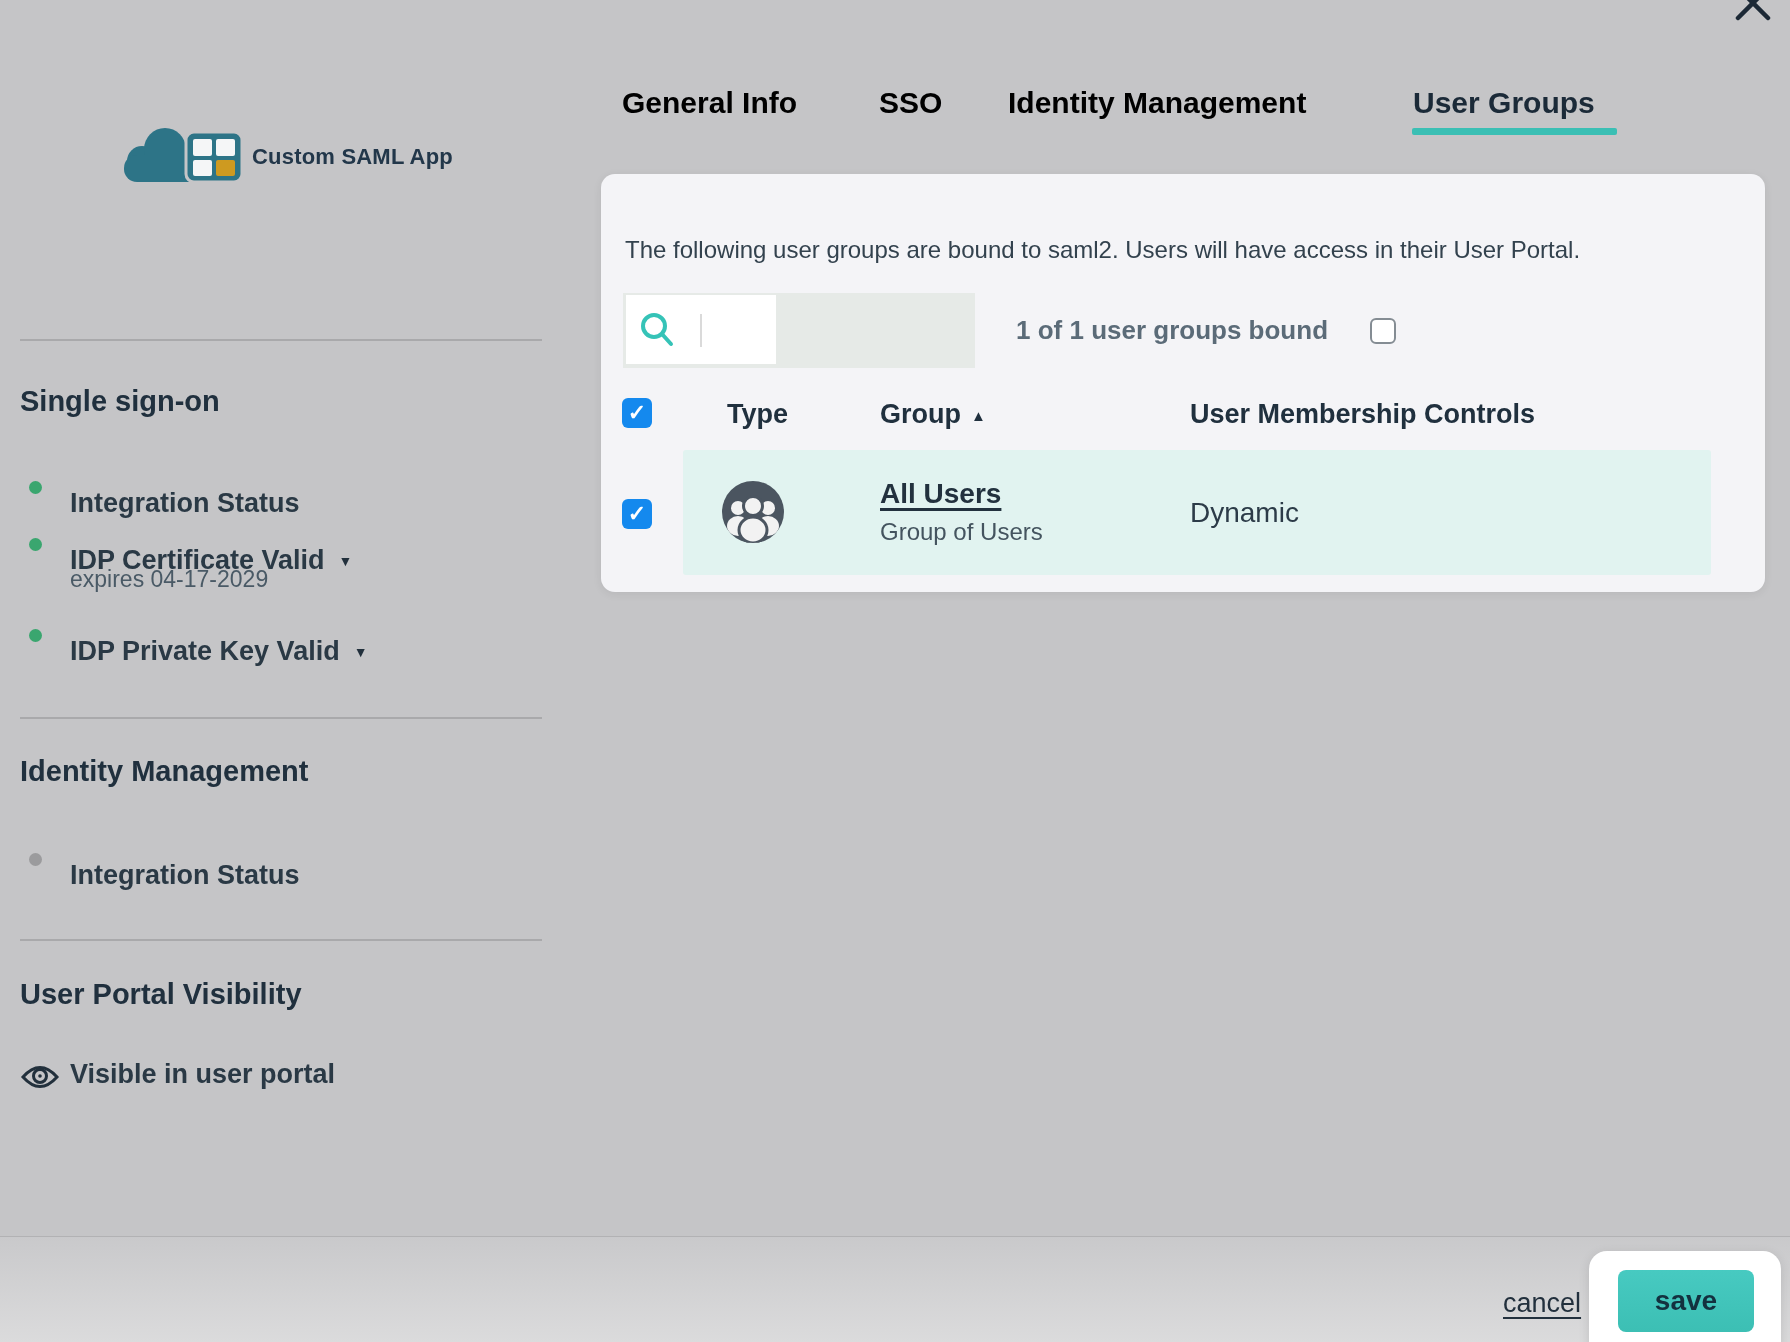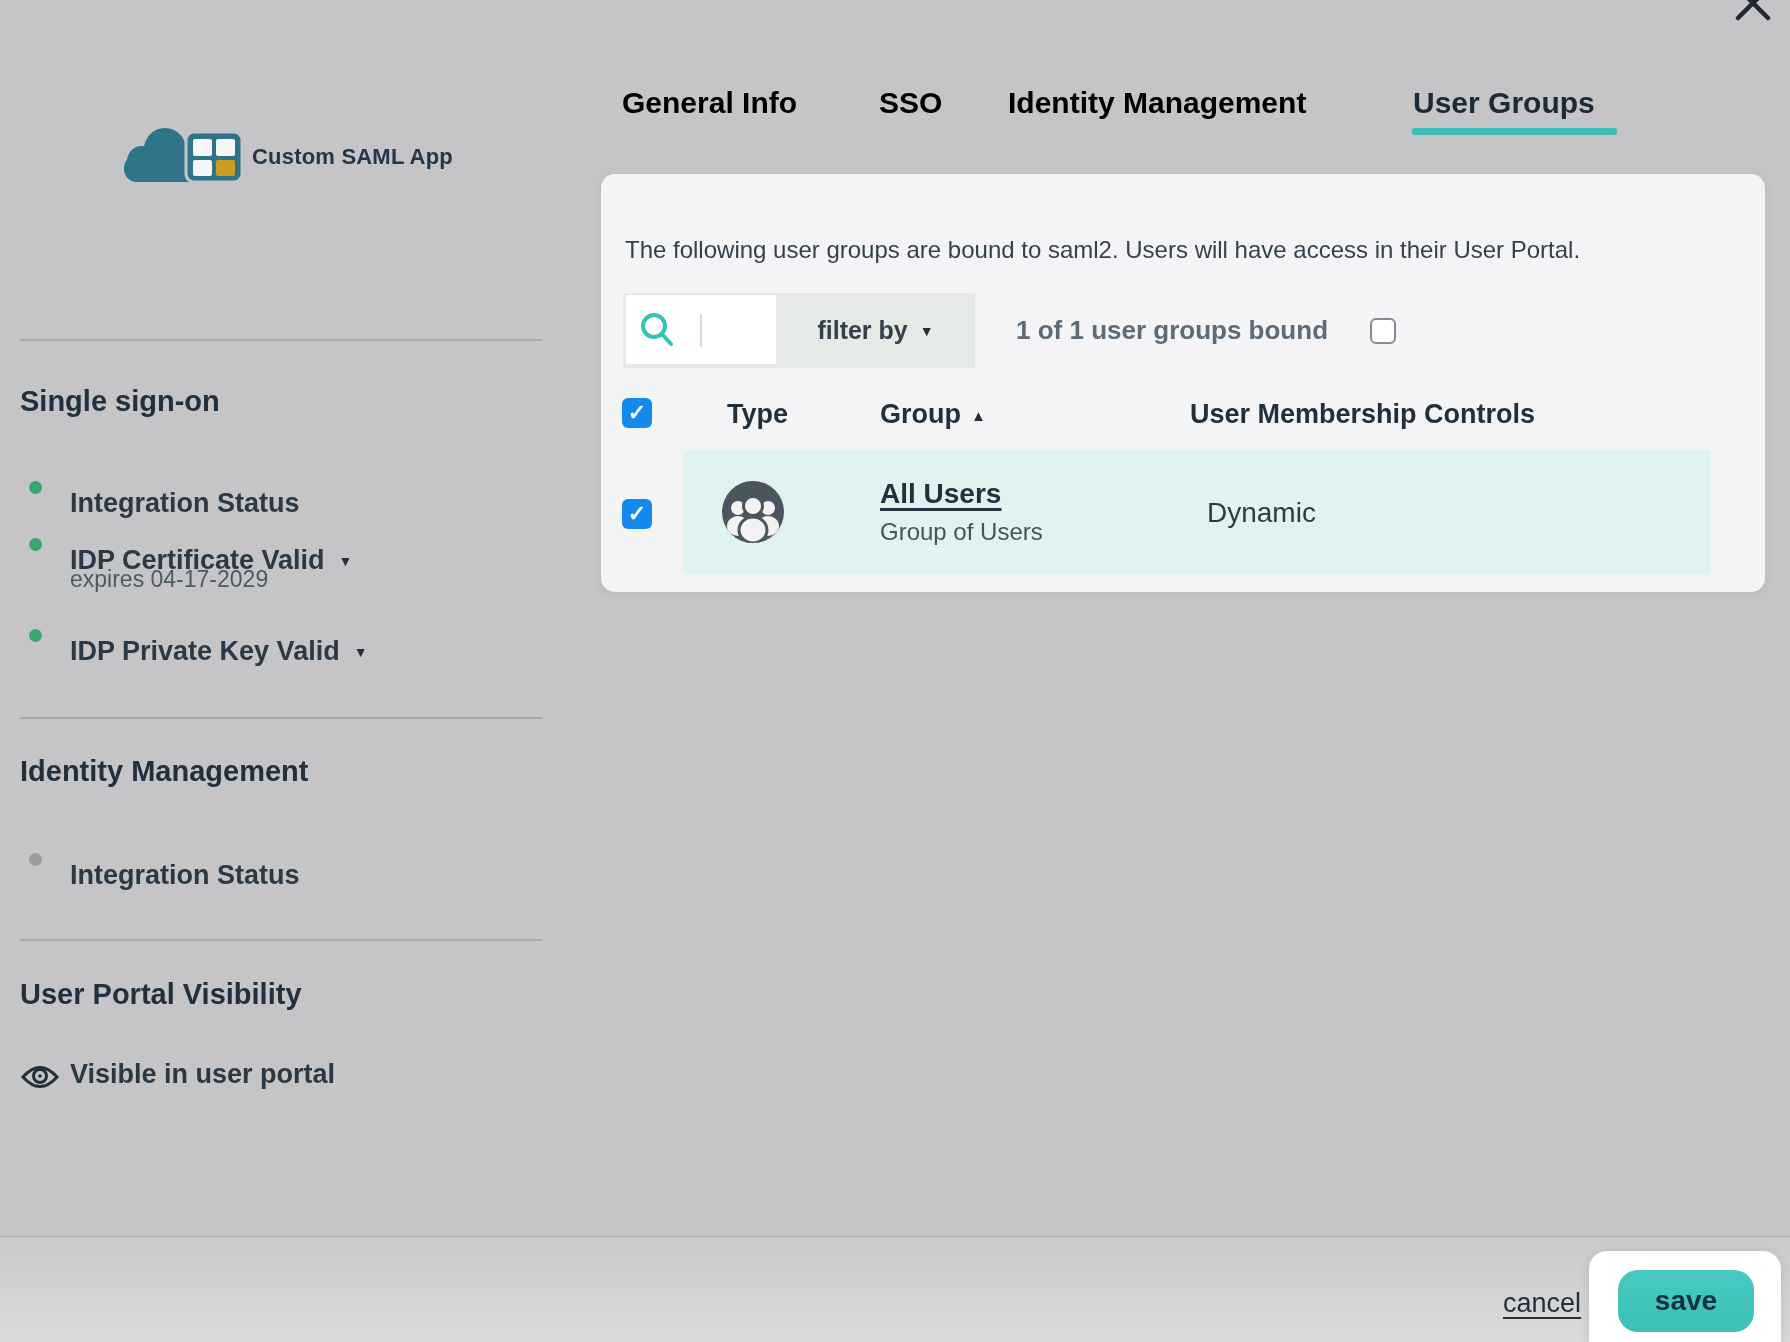--- a/index.html
+++ b/index.html
@@ -58,27 +58,27 @@
   .hdr-type{left:126px;text-align:right;}
   .hdr-group{left:279px;}
   .hdr-controls{left:589px;}
   .sort-caret{font-size:15px;margin-left:10px;vertical-align:2px;color:#20303E;}
 
   .row-checkbox{position:absolute;left:21px;top:325px;}
   .row-card{position:absolute;left:82px;top:276px;width:1028px;height:125px;background:#E1F3F0;border-radius:3px;}
   .avatar{position:absolute;left:39px;top:31px;width:62px;height:62px;cursor:pointer;}
   .group-name{position:absolute;left:197px;top:28px;font-size:28px;font-weight:700;color:#22313E;text-decoration:underline;text-decoration-thickness:2.5px;text-underline-offset:5px;cursor:pointer;white-space:nowrap;}
   .group-type{position:absolute;left:197px;top:68px;font-size:24px;color:#44545F;white-space:nowrap;}
-  .membership{position:absolute;left:524px;top:0;height:125px;line-height:125px;font-size:28px;color:#2C3B48;white-space:nowrap;}
+  .membership{position:absolute;left:507px;top:0;height:125px;line-height:125px;font-size:28px;color:#2C3B48;white-space:nowrap;}
 
   
   .footer{position:absolute;left:0;top:1236px;width:1790px;height:106px;background:linear-gradient(#C9C9CB,#DBDBDC);border-top:1px solid #B2B2B4;}
   .cancel{position:absolute;left:1503px;top:1288px;font-size:27px;color:#22303D;text-decoration:underline;text-underline-offset:5px;cursor:pointer;}
   .save-card{position:absolute;left:1589px;top:1251px;width:192px;height:122px;background:#FFFFFF;border-radius:18px;box-shadow:0 3px 12px rgba(0,0,0,.12);}
-  .save-btn{position:absolute;left:29px;top:19px;width:136px;height:62px;border:none;border-radius:20px;background:linear-gradient(#47CAC1,#3CBFB4);font-family:"Liberation Sans",sans-serif;font-size:28px;font-weight:700;color:#13313F;cursor:pointer;text-align:center;}
+  .save-btn{position:absolute;left:29px;top:19px;width:136px;height:62px;border:none;border-radius:8px;background:linear-gradient(#47CAC1,#3CBFB4);font-family:"Liberation Sans",sans-serif;font-size:28px;font-weight:700;color:#13313F;cursor:pointer;text-align:center;}
 </style>
 </head>
 <body>
 
 <div class="screen">
 
   <svg class="close-x" viewBox="0 0 42 42">
     <line x1="6" y1="6" x2="36" y2="36" stroke="#1C2936" stroke-width="4.5" stroke-linecap="round"></line>
     <line x1="36" y1="6" x2="6" y2="36" stroke="#1C2936" stroke-width="4.5" stroke-linecap="round"></line>
   </svg>
@@ -151,23 +151,20 @@
     <p class="panel-desc">The following user groups are bound to saml2. Users will have access in their User Portal.</p>
 
     <div class="search-wrap">
       <div class="search-box">
         <svg class="search-svg" width="38" height="38" viewBox="0 0 38 38">
           <circle cx="16" cy="15" r="11" fill="none" stroke="#35C3B7" stroke-width="4"></circle>
           <line x1="24" y1="23" x2="33" y2="33" stroke="#35C3B7" stroke-width="4" stroke-linecap="round"></line>
         </svg>
         <div class="search-caret"></div>
         <input class="search-input" type="text" placeholder="" style="">
-      </div>
-      <div class="filter-by">
-        <span class="filter-label">filter by</span><span class="dd-caret">▼</span>
       </div>
     </div>
 
     <div class="bound-summary">1 of 1 user groups bound</div>
 
     <div class="show-bound-box"></div>
 
     <div class="checkbox hdr-checkbox"><span>✓</span></div>
     <div class="col-hdr hdr-type">Type</div>
     <div class="col-hdr hdr-group">

